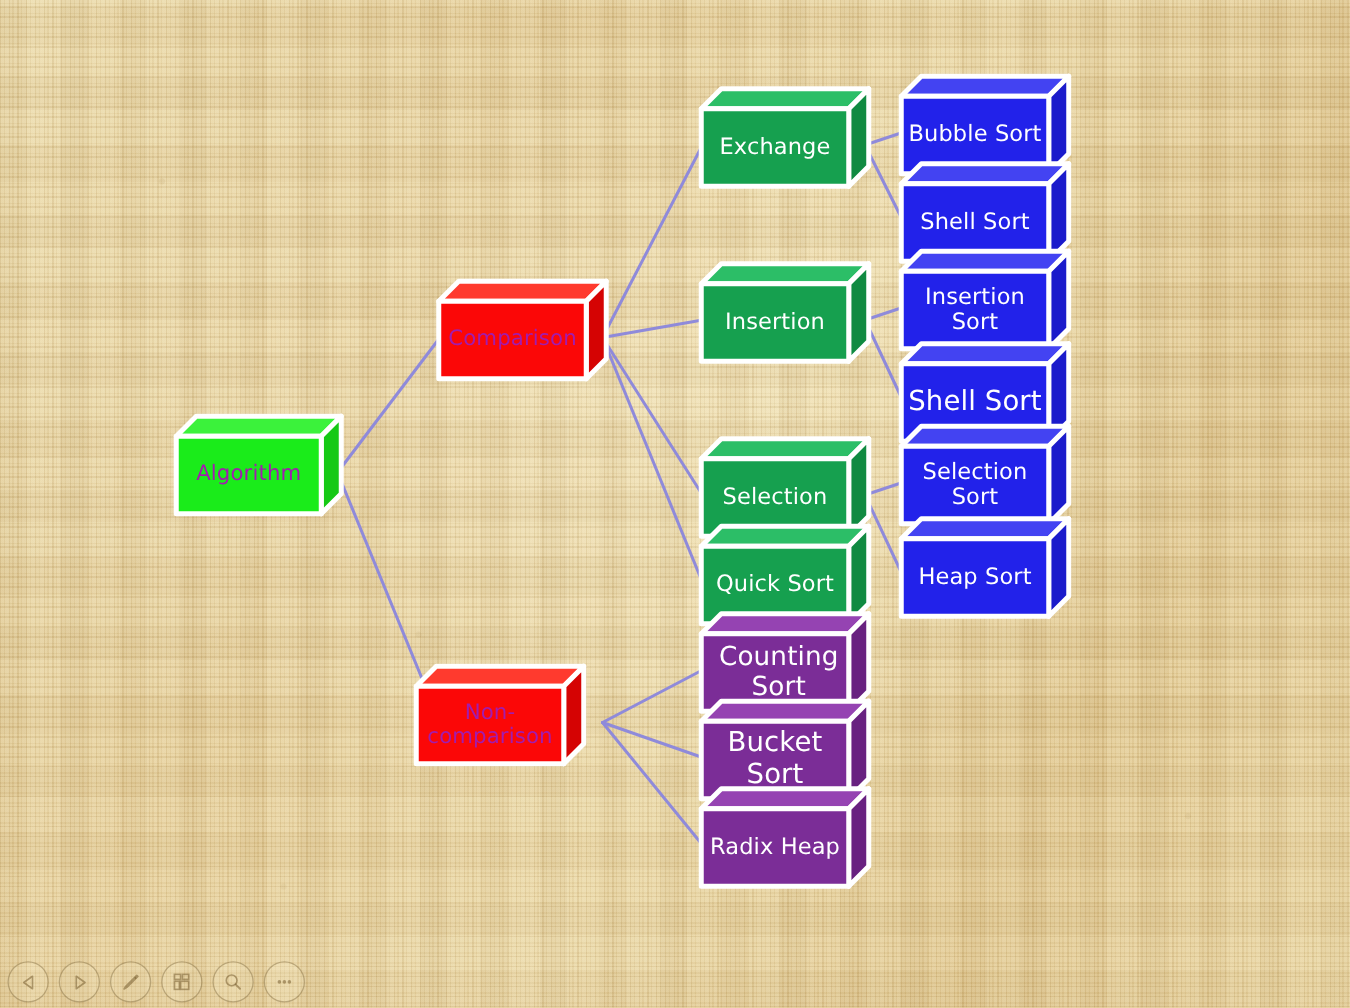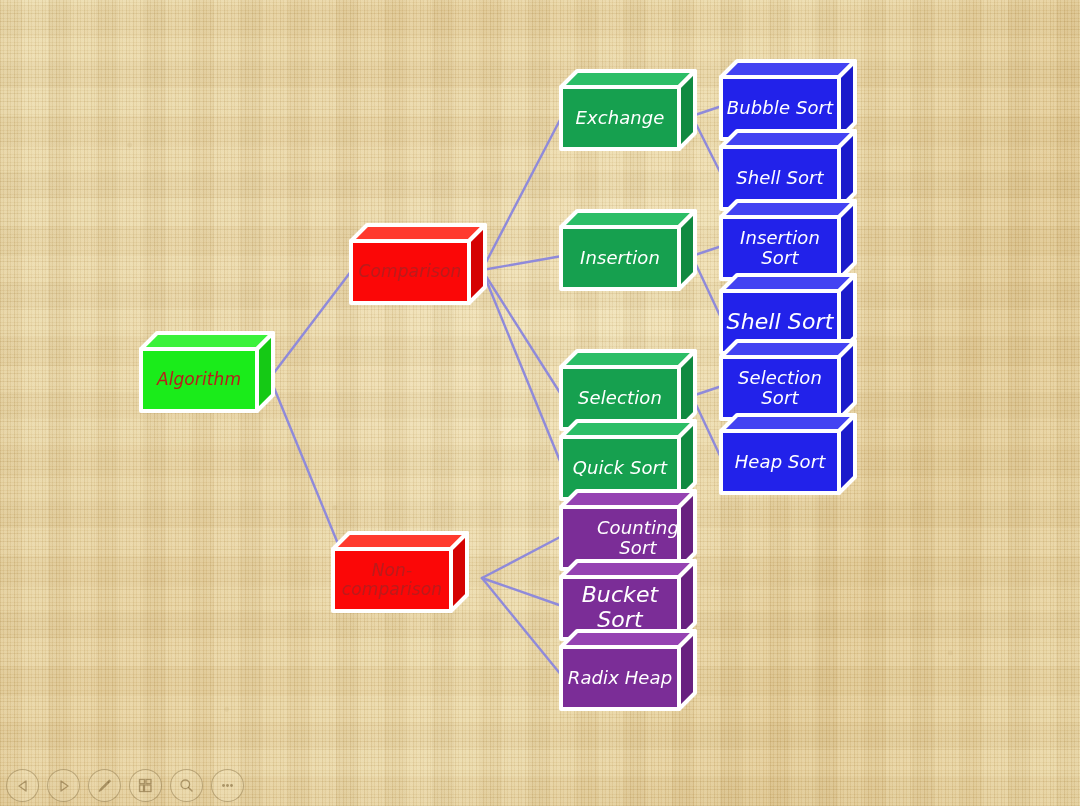--- a/index.html
+++ b/index.html
@@ -56,23 +56,22 @@
   
   .node{position:absolute;}
   .node svg{position:absolute;left:0;top:0;overflow:visible;}
   .node .label{
     position:absolute;left:0;top:0;
     display:flex;align-items:center;justify-content:center;
     text-align:center;line-height:1.12;
     letter-spacing:.1px;
     white-space:pre-line;
     pointer-events:none;
-    font-style:italic;
-  }
-  .node.dark .label{color:#b91c1c;}
+  }
+  .node.dark .label{color:#a21caf;}
   .node.light .label{color:#ffffff;}
 
   
   #toolbar{
     position:absolute;left:4px;bottom:4px;
     display:flex;align-items:center;gap:8px;
     padding:0 2px;
   }
   .tool-btn{
     width:31px;height:31px;border-radius:50%;
@@ -163,21 +162,21 @@
         <polygon points="3,19 121,19 121,81 3,81" fill="#16a04f" stroke="#ffffff" stroke-width="4" stroke-linejoin="round"></polygon>
       </svg>
       <div class="label" style="left: 3px; top: 19px; width: 118px; height: 62px; font-size: 18px;">Quick Sort</div>
     </div>
     <div class="node light" style="left: 558px; top: 488px; width: 136px; height: 80px;">
       <svg width="142" height="86">
         <polygon points="3,19 19,3 137,3 121,19" fill="#9543b2" stroke="#ffffff" stroke-width="4" stroke-linejoin="round"></polygon>
         <polygon points="121,19 137,3 137,65 121,81" fill="#682180" stroke="#ffffff" stroke-width="4" stroke-linejoin="round"></polygon>
         <polygon points="3,19 121,19 121,81 3,81" fill="#7b2d97" stroke="#ffffff" stroke-width="4" stroke-linejoin="round"></polygon>
       </svg>
-      <div class="label" style="left: 21px; top: 19px; width: 118px; height: 62px; font-size: 18px;">Counting
+      <div class="label" style="left: 6px; top: 19px; width: 118px; height: 62px; font-size: 21px;">Counting
 Sort</div>
     </div>
     <div class="node light" style="left: 558px; top: 558px; width: 136px; height: 80px;">
       <svg width="142" height="86">
         <polygon points="3,19 19,3 137,3 121,19" fill="#9543b2" stroke="#ffffff" stroke-width="4" stroke-linejoin="round"></polygon>
         <polygon points="121,19 137,3 137,65 121,81" fill="#682180" stroke="#ffffff" stroke-width="4" stroke-linejoin="round"></polygon>
         <polygon points="3,19 121,19 121,81 3,81" fill="#7b2d97" stroke="#ffffff" stroke-width="4" stroke-linejoin="round"></polygon>
       </svg>
       <div class="label" style="left: 3px; top: 19px; width: 118px; height: 62px; font-size: 22px;">Bucket Sort</div>
     </div>

